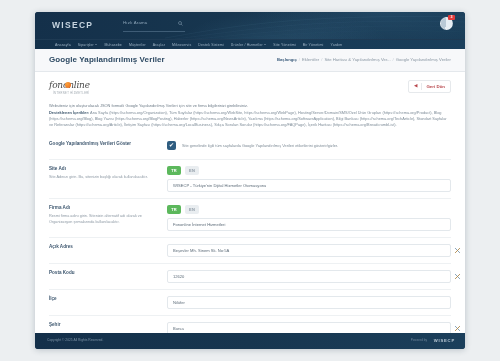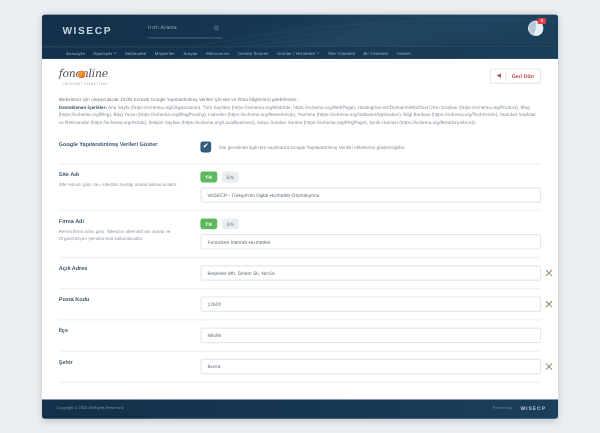--- a/index.html
+++ b/index.html
@@ -240,20 +240,32 @@
           </div>
           <div class="nav-item">
             <span>Bir Yönetimi</span>
           </div>
           <div class="nav-item">
             <span>Yardım</span>
           </div>
         </div>
     </div>
 
+    <div class="titlebar">
+      <div class="ptitle">Google Yapılandırılmış Veriler</div>
+      <div class="crumbs" id="crumbs">
+          <span class="crumb first">Başlangıç</span>
+          <span class="crumb sep">/</span>
+          <span class="crumb">Eklentiler</span>
+          <span class="crumb sep">/</span>
+          <span class="crumb">Site Haritası &amp; Yapılandırılmış Ver...</span>
+          <span class="crumb sep">/</span>
+          <span class="crumb">Google Yapılandırılmış Veriler</span>
+        </div>
+    </div>
 
     <div class="body">
 
       <div class="brandrow">
         <div class="brandlogo">
           <div class="txt">fononline</div>
           <div class="dot"></div>
           <div class="sub">İNTERNET HİZMETLERİ</div>
         </div>
         <div class="backbtn">

